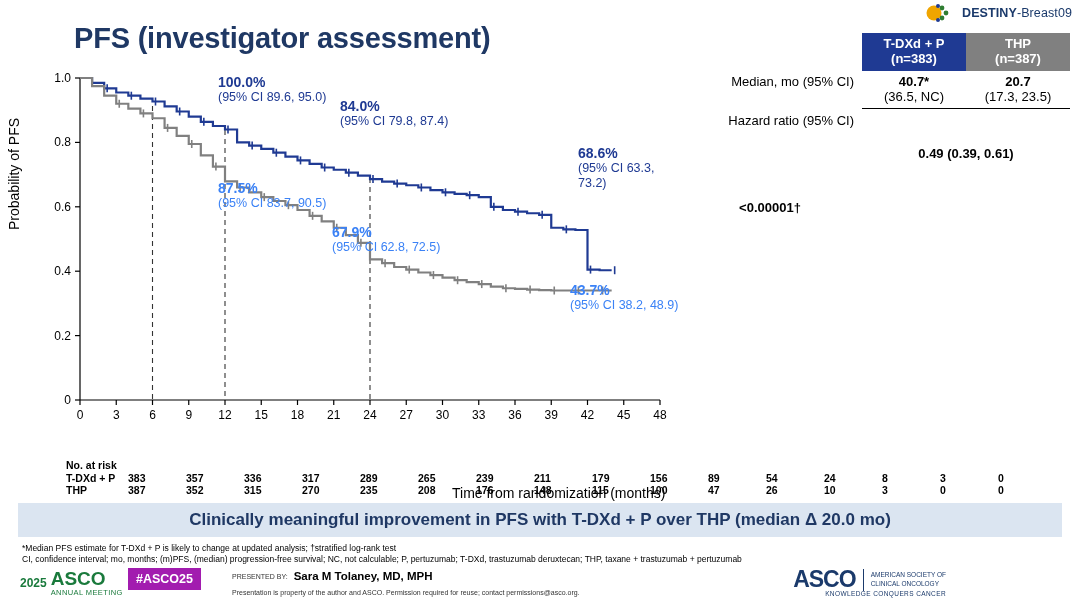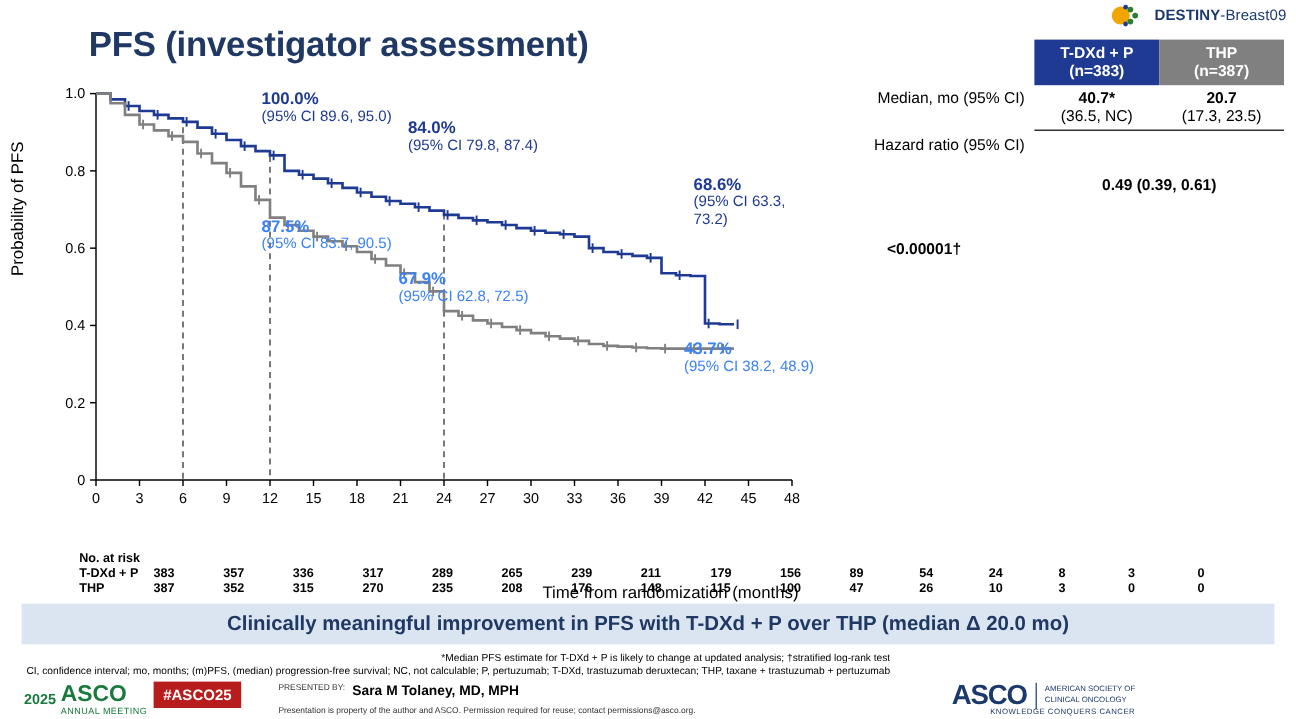--- a/index.html
+++ b/index.html
@@ -42,29 +42,29 @@
   .risk-title{font-weight:bold;margin-bottom:1px;}
   .risk-row{display:flex;align-items:center;height:12px;}
   .risk-name{width:62px;font-weight:bold;}
   .risk-cell{width:58px;text-align:left;font-weight:bold;}
 
   
   .banner{position:absolute;left:18px;top:503px;width:1044px;height:34px;background:#dbe5f1;display:flex;align-items:center;justify-content:center;}
   .banner span{font-size:17px;font-weight:bold;color:#1f3864;}
 
   
-  .foot{position:absolute;left:22px;top:543px;font-size:8.5px;color:#000;line-height:1.35;text-align:right;}
+  .foot{position:absolute;left:22px;top:543px;font-size:8.5px;color:#000;line-height:1.35;}
 
   
   .bottom{position:absolute;left:0;top:566px;width:960px;height:33px;}
   .asco-meeting{position:absolute;left:20px;top:3px;display:flex;align-items:center;gap:4px;}
   .asco-year{font-size:12px;font-weight:bold;color:#1a7a3c;line-height:1;}
   .asco-year .yr{display:block;font-size:12px;}
   .asco-big{font-size:19px;font-weight:bold;color:#1a7a3c;line-height:1;}
-  .hashtag{position:absolute;left:128px;top:2px;background:#b91c1c;color:#fff;font-size:12.5px;font-weight:bold;padding:4px 8px;}
+  .hashtag{position:absolute;left:128px;top:2px;background:#a21caf;color:#fff;font-size:12.5px;font-weight:bold;padding:4px 8px;}
   .presented{position:absolute;left:232px;top:3px;font-size:7px;color:#333;line-height:1.3;}
   .presenter{font-size:11.5px;font-weight:bold;color:#000;}
   .asco-right{position:absolute;right:14px;top:2px;display:flex;align-items:center;gap:7px;}
   .asco-right .mark{font-size:23px;font-weight:bold;color:#1b3a6b;letter-spacing:-1px;line-height:1;}
   .asco-right .sub{font-size:6.5px;color:#1b3a6b;line-height:1.25;}
   .kcc{position:absolute;right:14px;top:24px;font-size:6.5px;color:#1b3a6b;letter-spacing:.4px;}
   .vline{width:1px;height:22px;background:#1b3a6b;}
 </style>
 </head>
 <body>
@@ -315,21 +315,21 @@
       <div class="asco-year">
         <span class="yr">2025</span>
       </div>
       <div>
         <div class="asco-big">ASCO</div>
         <div style="font-size:7.5px;color:#1a7a3c;letter-spacing:.4px;">ANNUAL MEETING</div>
       </div>
     </div>
     <div class="hashtag">#ASCO25</div>
     <div class="presented">
-      <div style="display:flex;align-items:flex-start;gap:6px;">
+      <div style="display:flex;align-items:center;gap:6px;">
         <span>PRESENTED BY:</span>
         <span class="presenter">Sara M Tolaney, MD, MPH</span>
       </div>
       <div style="margin-top:4px;">Presentation is property of the author and ASCO. Permission required for reuse; contact permissions@asco.org.</div>
     </div>
     <div class="asco-right">
       <div class="mark">ASCO</div>
       <div class="vline"></div>
       <div>
         <div class="sub">AMERICAN SOCIETY OF</div>

